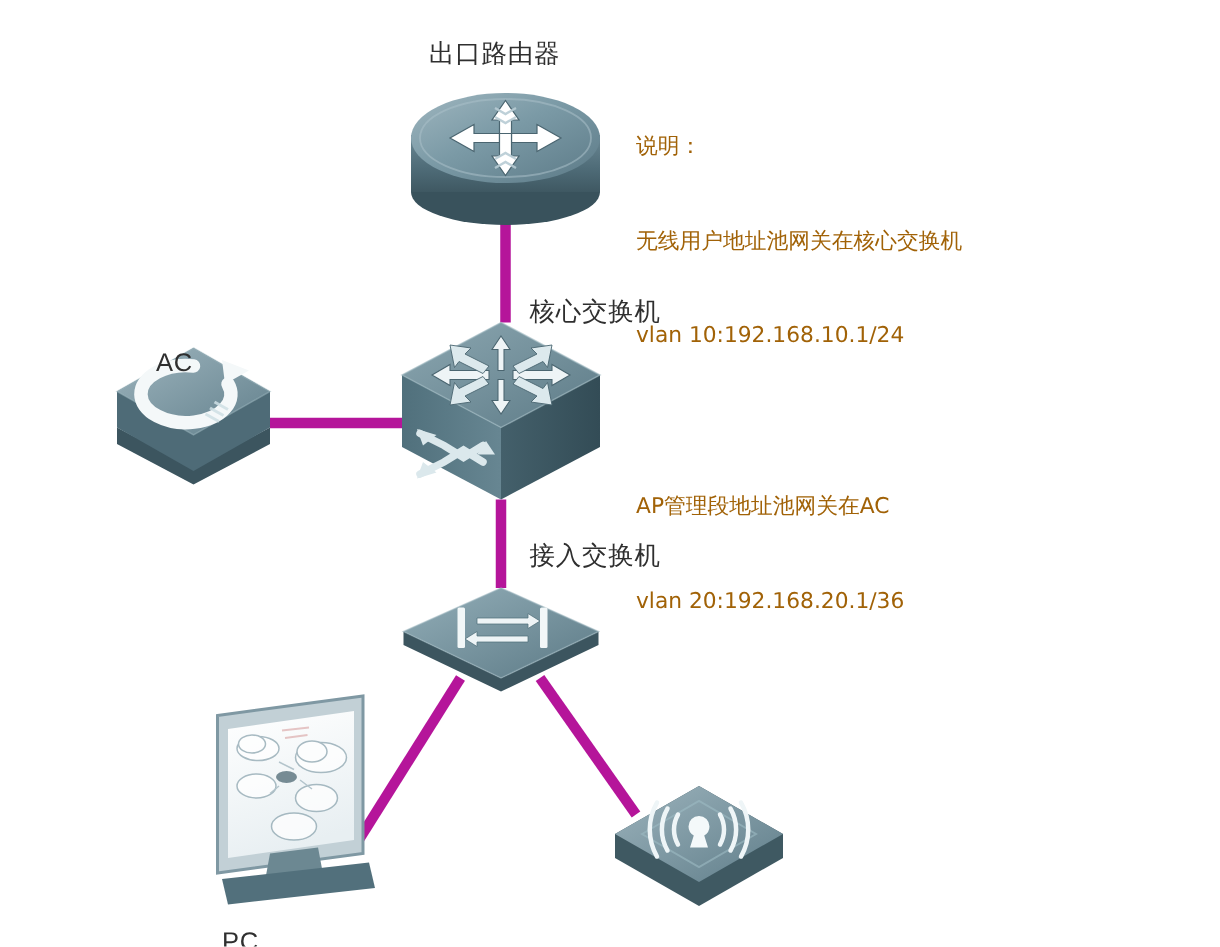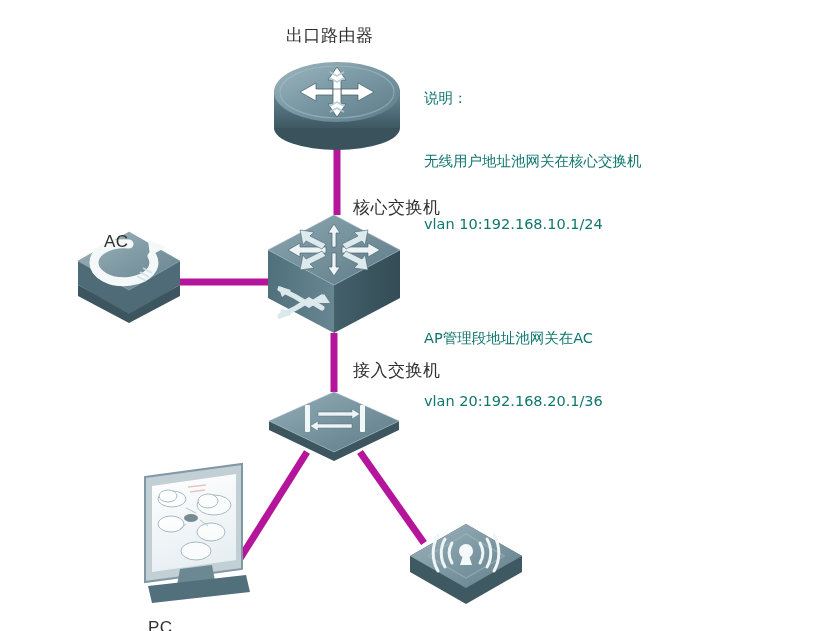--- a/index.html
+++ b/index.html
@@ -27,21 +27,21 @@
   }
   .label-en {
     font-family: "Liberation Sans", "DejaVu Sans", sans-serif;
     font-size: 17px;
     margin-top: 32px;
   }
   #annotation {
     position: absolute;
     left: 424px;
     top: 46px;
-    color: #0f766e;
+    color: #a16207;
     font-size: 14.5px;
     line-height: 21px;
     white-space: pre;
     font-family: "DejaVu Sans", "Liberation Sans", sans-serif;
   }
   #annotation .gap { display: block; height: 9px; }
   .ann-line { display: block; }
 </style>
 </head>
 <body>

